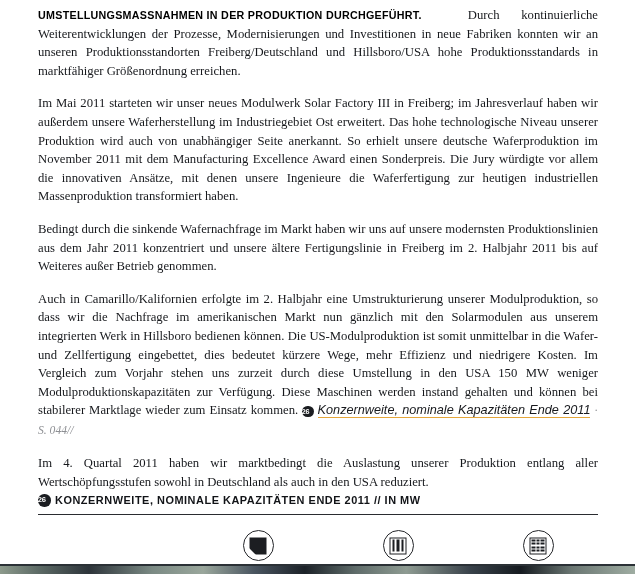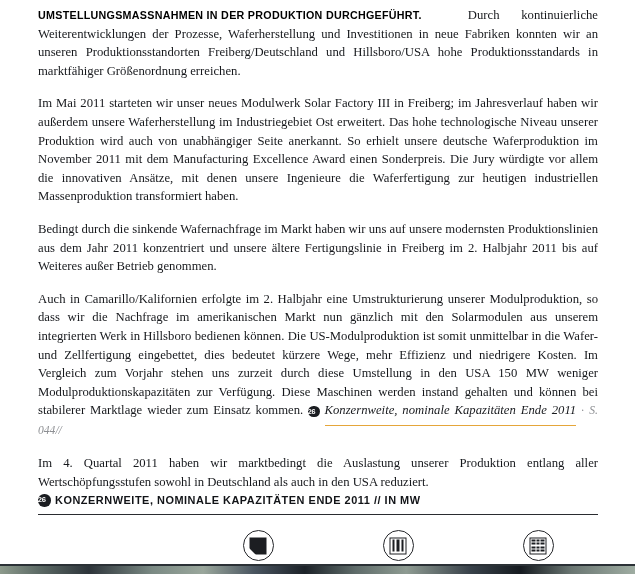--- a/index.html
+++ b/index.html
@@ -54,25 +54,25 @@
     color: #000000;
     text-transform: uppercase;
     transform: scaleX(0.94);
     display: inline-block;
     transform-origin: left center;
   }
 
   
   .xref {
     font-style: italic;
-    font-family: Liberation Serif, serif;
+    font-family: Liberation Sans, sans-serif;
     color: #17191d;
     text-decoration: none;
     border-bottom: 1.4px solid #e5a63a;
-    padding-bottom: 8px;
+    padding-bottom: 0;
     cursor: pointer;
   }
   .xref-page {
     font-style: italic;
     color: #8d8f93;
     font-size: 11.6px;
   }
   .xref-sep {
     color: #8d8f93;
     font-size: 11.6px;
@@ -258,21 +258,21 @@
     background: #2b3136;
   }
 </style>
 </head>
 <body>
 
 <div id="page">
 
   <div class="content">
 
-    <p class="para"><span class="runin-heading">UMSTELLUNGSMASSNAHMEN IN DER PRODUKTION DURCHGEFÜHRT.</span><span> Durch kontinuierliche Weiterentwicklungen der Prozesse, Waferherstellung und Investitionen in neue Fabriken konnten wir an unseren Produktionsstandorten Freiberg/Deutschland und Hillsboro/USA hohe Produktionsstandards in marktfähiger Größenordnung erreichen.</span></p>
+    <p class="para"><span class="runin-heading">UMSTELLUNGSMASSNAHMEN IN DER PRODUKTION DURCHGEFÜHRT.</span><span> Durch kontinuierliche Weiterentwicklungen der Prozesse, Modernisierungen und Investitionen in neue Fabriken konnten wir an unseren Produktionsstandorten Freiberg/Deutschland und Hillsboro/USA hohe Produktionsstandards in marktfähiger Größenordnung erreichen.</span></p>
 
     <p class="para">Im Mai 2011 starteten wir unser neues Modulwerk Solar Factory III in Freiberg; im Jahresverlauf haben wir außerdem unsere Waferherstellung im Industriegebiet Ost erweitert. Das hohe technologische Niveau unserer Produktion wird auch von unabhängiger Seite anerkannt. So erhielt unsere deutsche Waferproduktion im November 2011 mit dem Manufacturing Excellence Award einen Sonderpreis. Die Jury würdigte vor allem die innovativen Ansätze, mit denen unsere Ingenieure die Waferfertigung zur heutigen industriellen Massenproduktion transformiert haben.</p>
 
     <p class="para">Bedingt durch die sinkende Wafernachfrage im Markt haben wir uns auf unsere modernsten Produktionslinien aus dem Jahr 2011 konzentriert und unsere ältere Fertigungslinie in Freiberg im 2. Halbjahr 2011 bis auf Weiteres außer Betrieb genommen.</p>
 
     <p class="para"><span>Auch in Camarillo/Kalifornien erfolgte im 2. Halbjahr eine Umstrukturierung unserer Modulproduktion, so dass wir die Nachfrage im amerikanischen Markt nun gänzlich mit den Solarmodulen aus unserem integrierten Werk in Hillsboro bedienen können. Die US-Modulproduktion ist somit unmittelbar in die Wafer- und Zellfertigung eingebettet, dies bedeutet kürzere Wege, mehr Effizienz und niedrigere Kosten. Im Vergleich zum Vorjahr stehen uns zurzeit durch diese Umstellung in den USA 150 MW weniger Modulproduktionskapazitäten zur Verfügung. Diese Maschinen werden instand gehalten und können bei stabilerer Marktlage wieder zum Einsatz kommen. </span><span class="marker">26</span><span> </span><a class="xref" href="#">Konzernweite, nominale Kapazitäten Ende 2011</a><span class="xref-sep"> · </span><span class="xref-page">S. 044//</span></p>
 
     <p class="para">Im 4. Quartal 2011 haben wir marktbedingt die Auslastung unserer Produktion entlang aller Wertschöpfungsstufen sowohl in Deutschland als auch in den USA reduziert.</p>
 
   </div>

